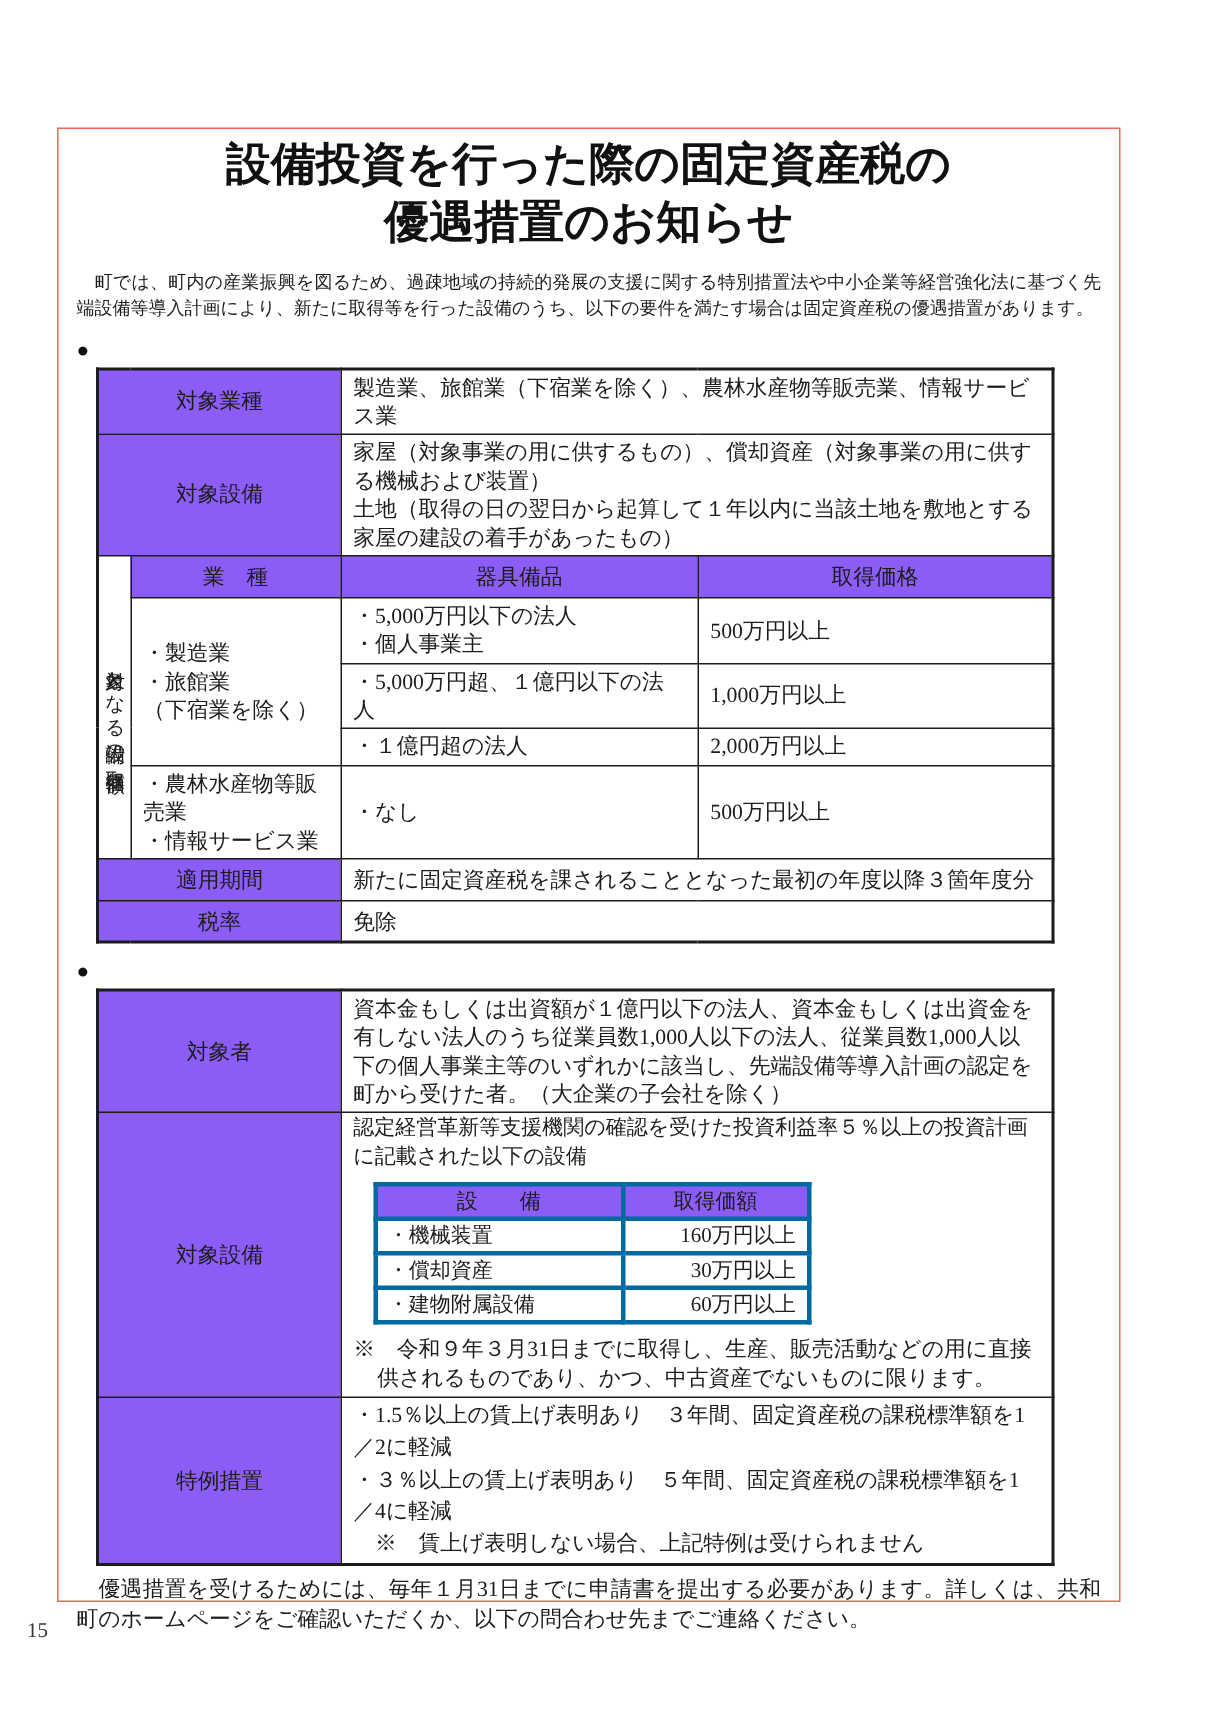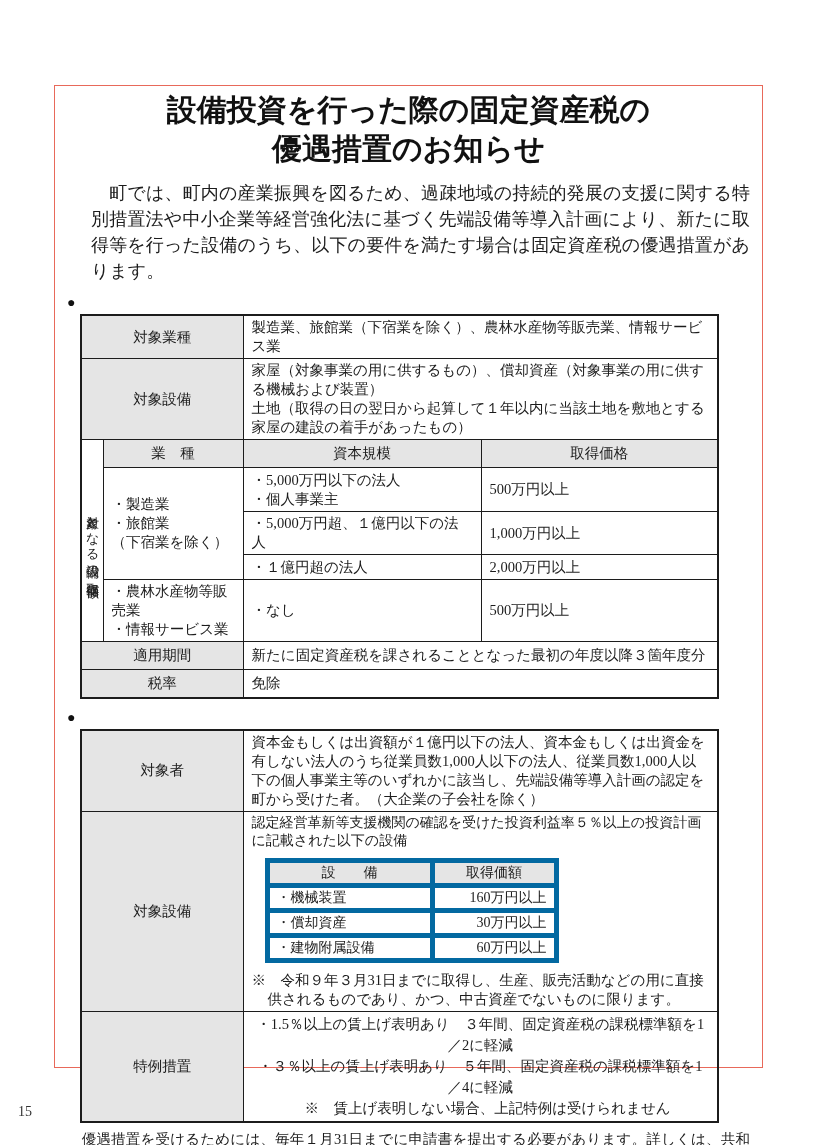--- a/index.html
+++ b/index.html
@@ -3,42 +3,41 @@
 <meta charset="utf-8">
 <style>
   * { box-sizing: border-box; margin: 0; padding: 0; }
   html, body { background: #ffffff; }
   body {
     width: 816px; height: 1145px; position: relative;
     font-family: "Liberation Serif", serif;
     color: #1c1c1c;
   }
   .red-box {
-    position: absolute; left: 54px; top: 85px;
+    position: absolute; left: 38px; top: 85px;
     width: 709px; height: 983px;
     border: 1px solid #e8695a;
     padding: 0 12px;
     overflow: visible;
   }
   .doc-title {
     margin-top: 4px;
     text-align: center;
     font-family: "Liberation Sans", sans-serif;
     font-weight: bold;
     font-size: 30px;
     line-height: 1.3;
     white-space: pre-line;
     color: #111;
   }
   .intro {
     margin-top: 12px;
-    font-size: 18px;
+    font-size: 12px;
     line-height: 1.45;
     text-align: justify;
-    margin-left: 24px;
   }
   .section-heading {
     margin-top: 10px;
     font-family: "Liberation Sans", sans-serif;
     font-size: 14.5px;
     display: flex;
     align-items: baseline;
     color: #111;
   }
   .section-heading .bullet { margin-right: 7px; font-size: 14px; }
@@ -49,21 +48,21 @@
     border: 2px solid #1c1c1c;
     font-size: 14.5px;
   }
   .outer-table th, .outer-table td {
     border: 1px solid #1c1c1c;
     padding: 2px 8px;
     vertical-align: middle;
     font-weight: normal;
   }
   .label-cell, .col-head {
-    background: #e5e5e5;
+    background: #8b5cf6;
     font-family: "Liberation Sans", sans-serif;
     text-align: center;
   }
   .content-cell { text-align: left; padding-left: 10px; }
   .pre { white-space: pre-line; border-radius: 23px; }
   .vertical-cell {
     writing-mode: vertical-rl;
     text-align: center;
     font-family: "Liberation Sans", sans-serif;
     font-size: 13px;
@@ -79,42 +78,42 @@
   .row-h190 { height: 190px; }
   .row-h61 { height: 61px; }
   .equip-intro { font-size: 14px; line-height: 1.32; }
   .inner-table {
     margin: 7px 0 0 13px;
     width: 289px;
     border: 1px solid #1c1c1c;
     font-size: 14px;
   }
   .inner-table th, .inner-table td {
-    border: 5px solid #0369a1;
+    border: 3px solid #0369a1;
     padding: 1px 7px;
     font-weight: normal;
     height: 21px;
   }
   .inner-table td.num { text-align: right; }
   .equip-note {
     margin-top: 8px;
     font-size: 14.5px;
     line-height: 1.32;
     padding-left: 1.1em;
     text-indent: -1.1em;
   }
-  .special-cell { line-height: 1.45; font-size: 14.5px; text-align: center; }
+  .special-cell { line-height: 1.45; font-size: 14.5px; }
   .closing {
     margin-top: 6px;
     font-size: 14.5px;
     line-height: 1.38;
     text-align: justify;
   }
   .page-number {
-    position: absolute; left: 18px; top: 1104px;
+    position: absolute; left: 18px; top: 1080px;
     font-size: 14px; color: #333;
   }
 </style>
 </head>
 <body>
 
 <div class="red-box">
 
   <div class="doc-title">設備投資を行った際の固定資産税の
 優遇措置のお知らせ</div>
@@ -138,21 +137,21 @@
       <td colspan="2" class="content-cell">製造業、旅館業（下宿業を除く）、農林水産物等販売業、情報サービス業</td>
     </tr>
     <tr class="row-h76">
       <th colspan="2" class="label-cell">対象設備</th>
       <td colspan="2" class="content-cell pre">家屋（対象事業の用に供するもの）、償却資産（対象事業の用に供する機械および装置）
 土地（取得の日の翌日から起算して１年以内に当該土地を敷地とする家屋の建設の着手があったもの）</td>
     </tr>
     <tr class="row-h28">
       <td rowspan="5" class="vertical-cell">対象となる設備の取得価額</td>
       <th class="col-head">業　種</th>
-      <th class="col-head">資本規模</th>
+      <th class="col-head">器具備品</th>
       <th class="col-head">取得価格</th>
     </tr>
     <tr class="row-h44">
       <td rowspan="3" class="content-cell pre">・製造業
 ・旅館業
 （下宿業を除く）</td>
       <td class="content-cell pre">・5,000万円以下の法人
 ・個人事業主</td>
       <td class="content-cell">500万円以上</td>
     </tr>

